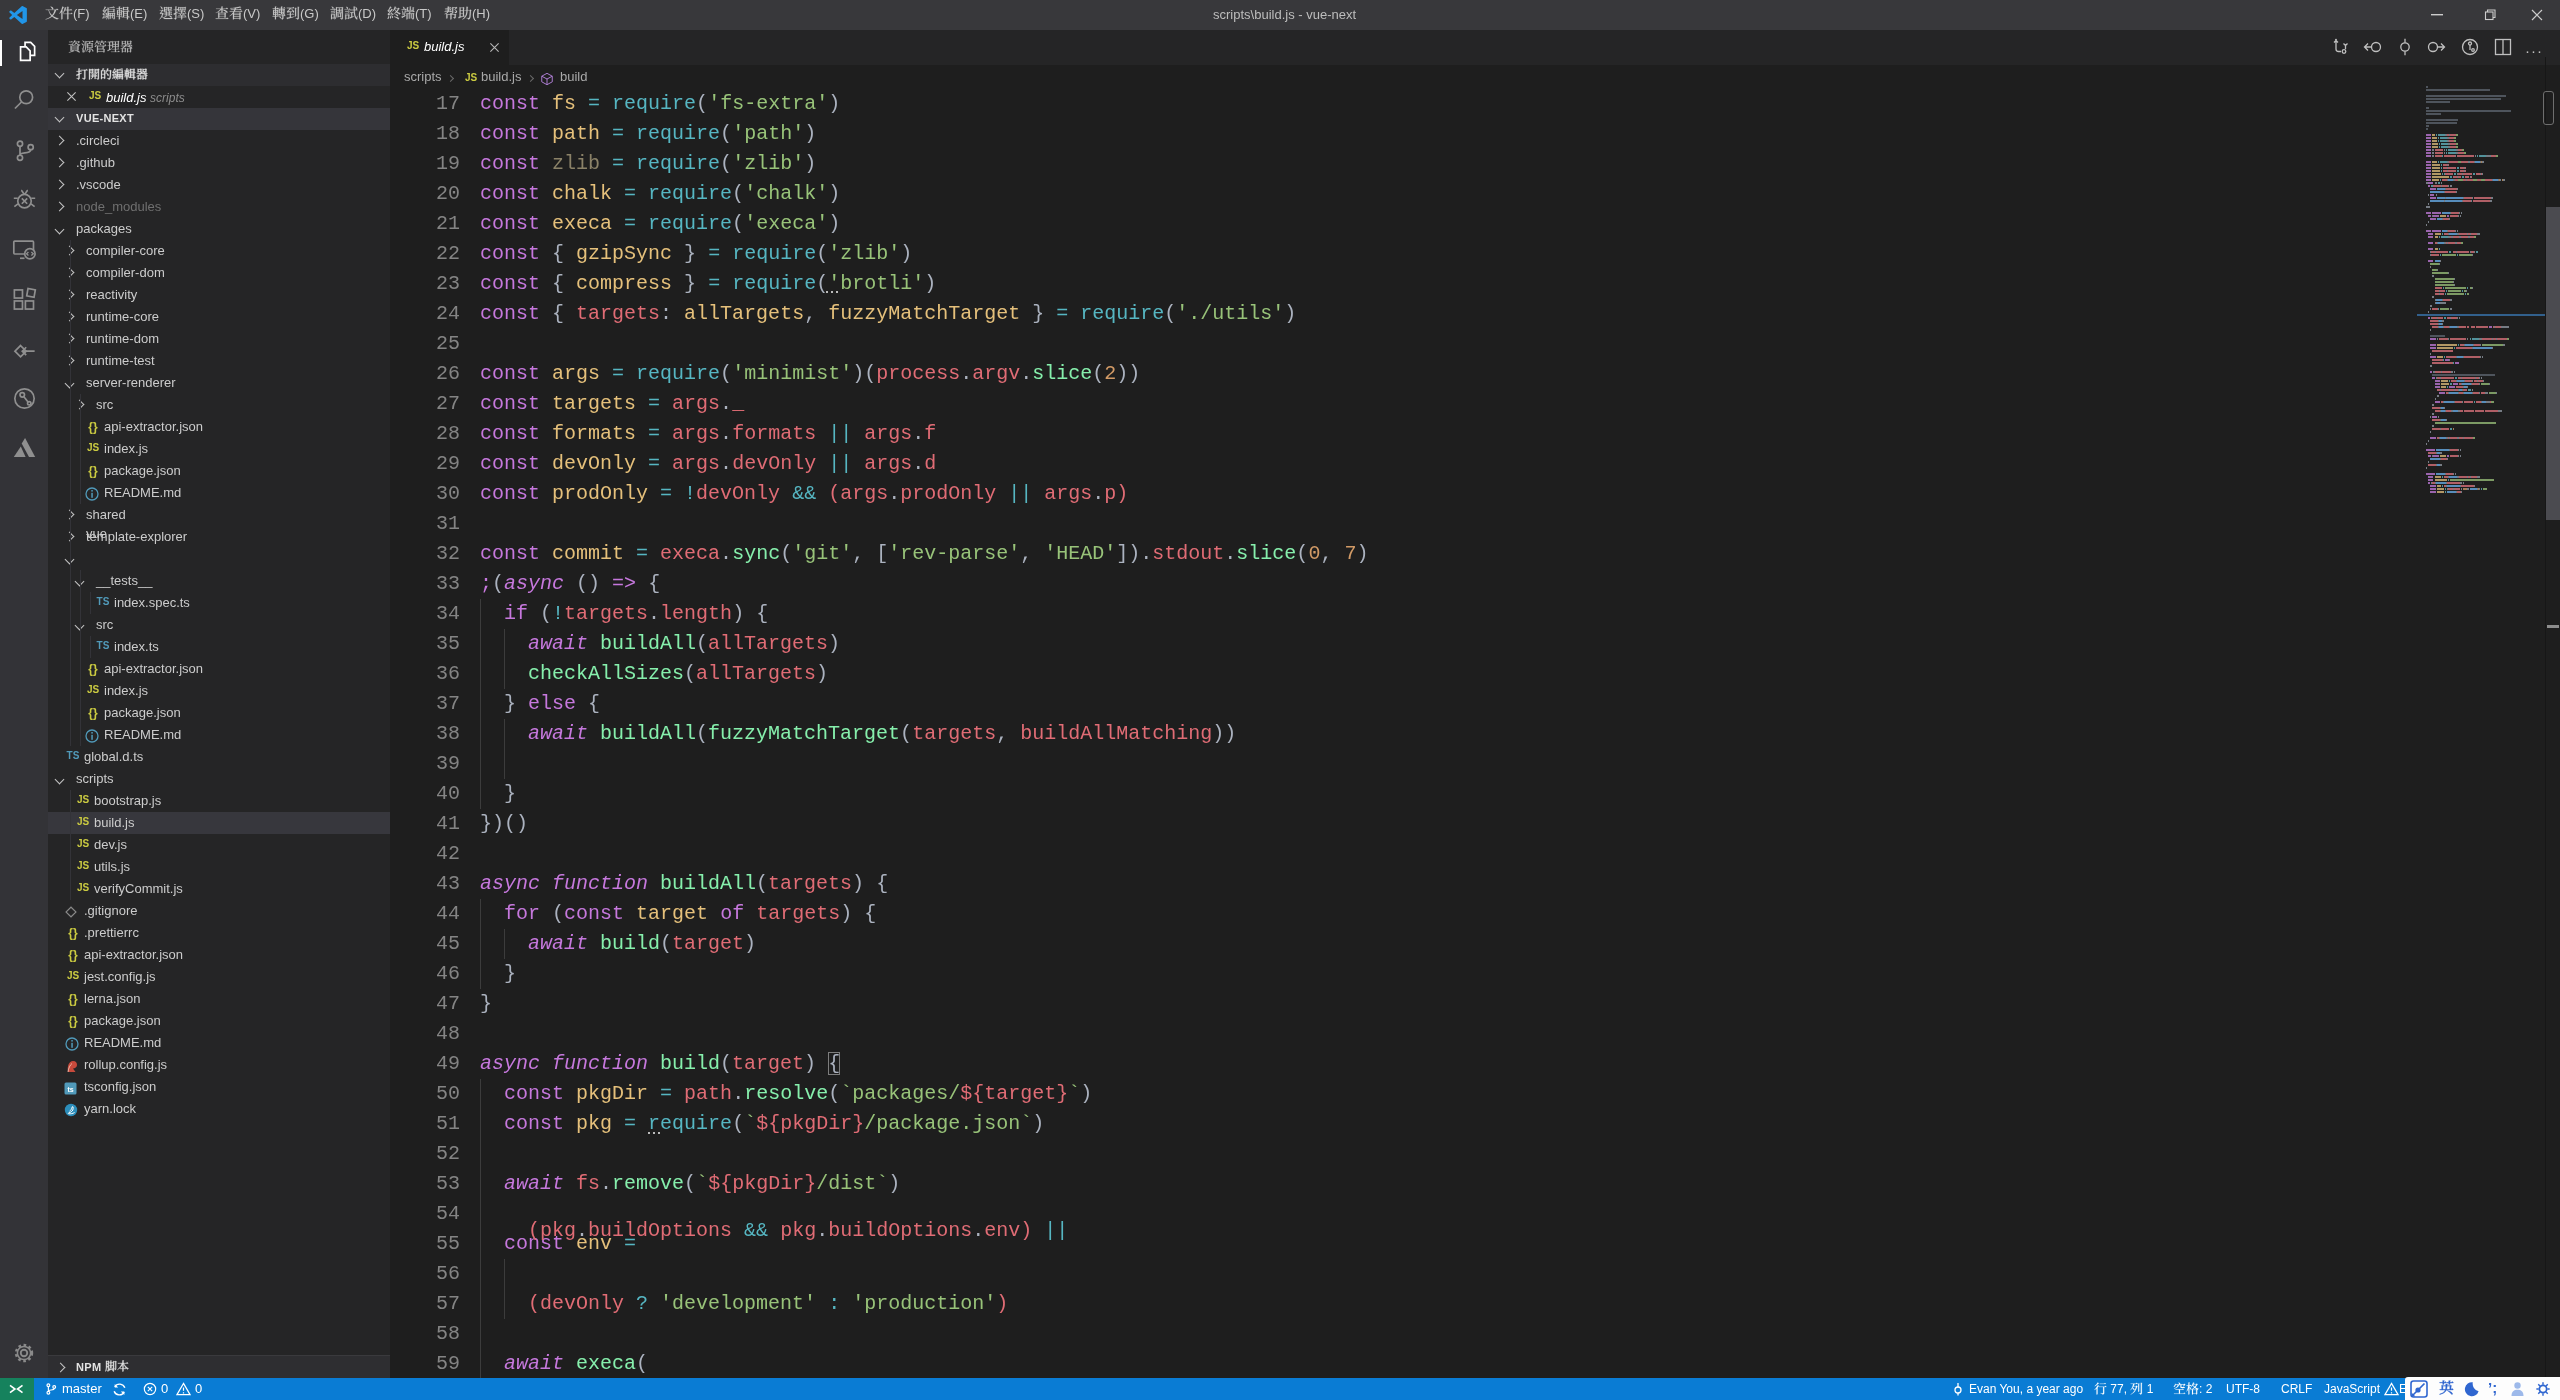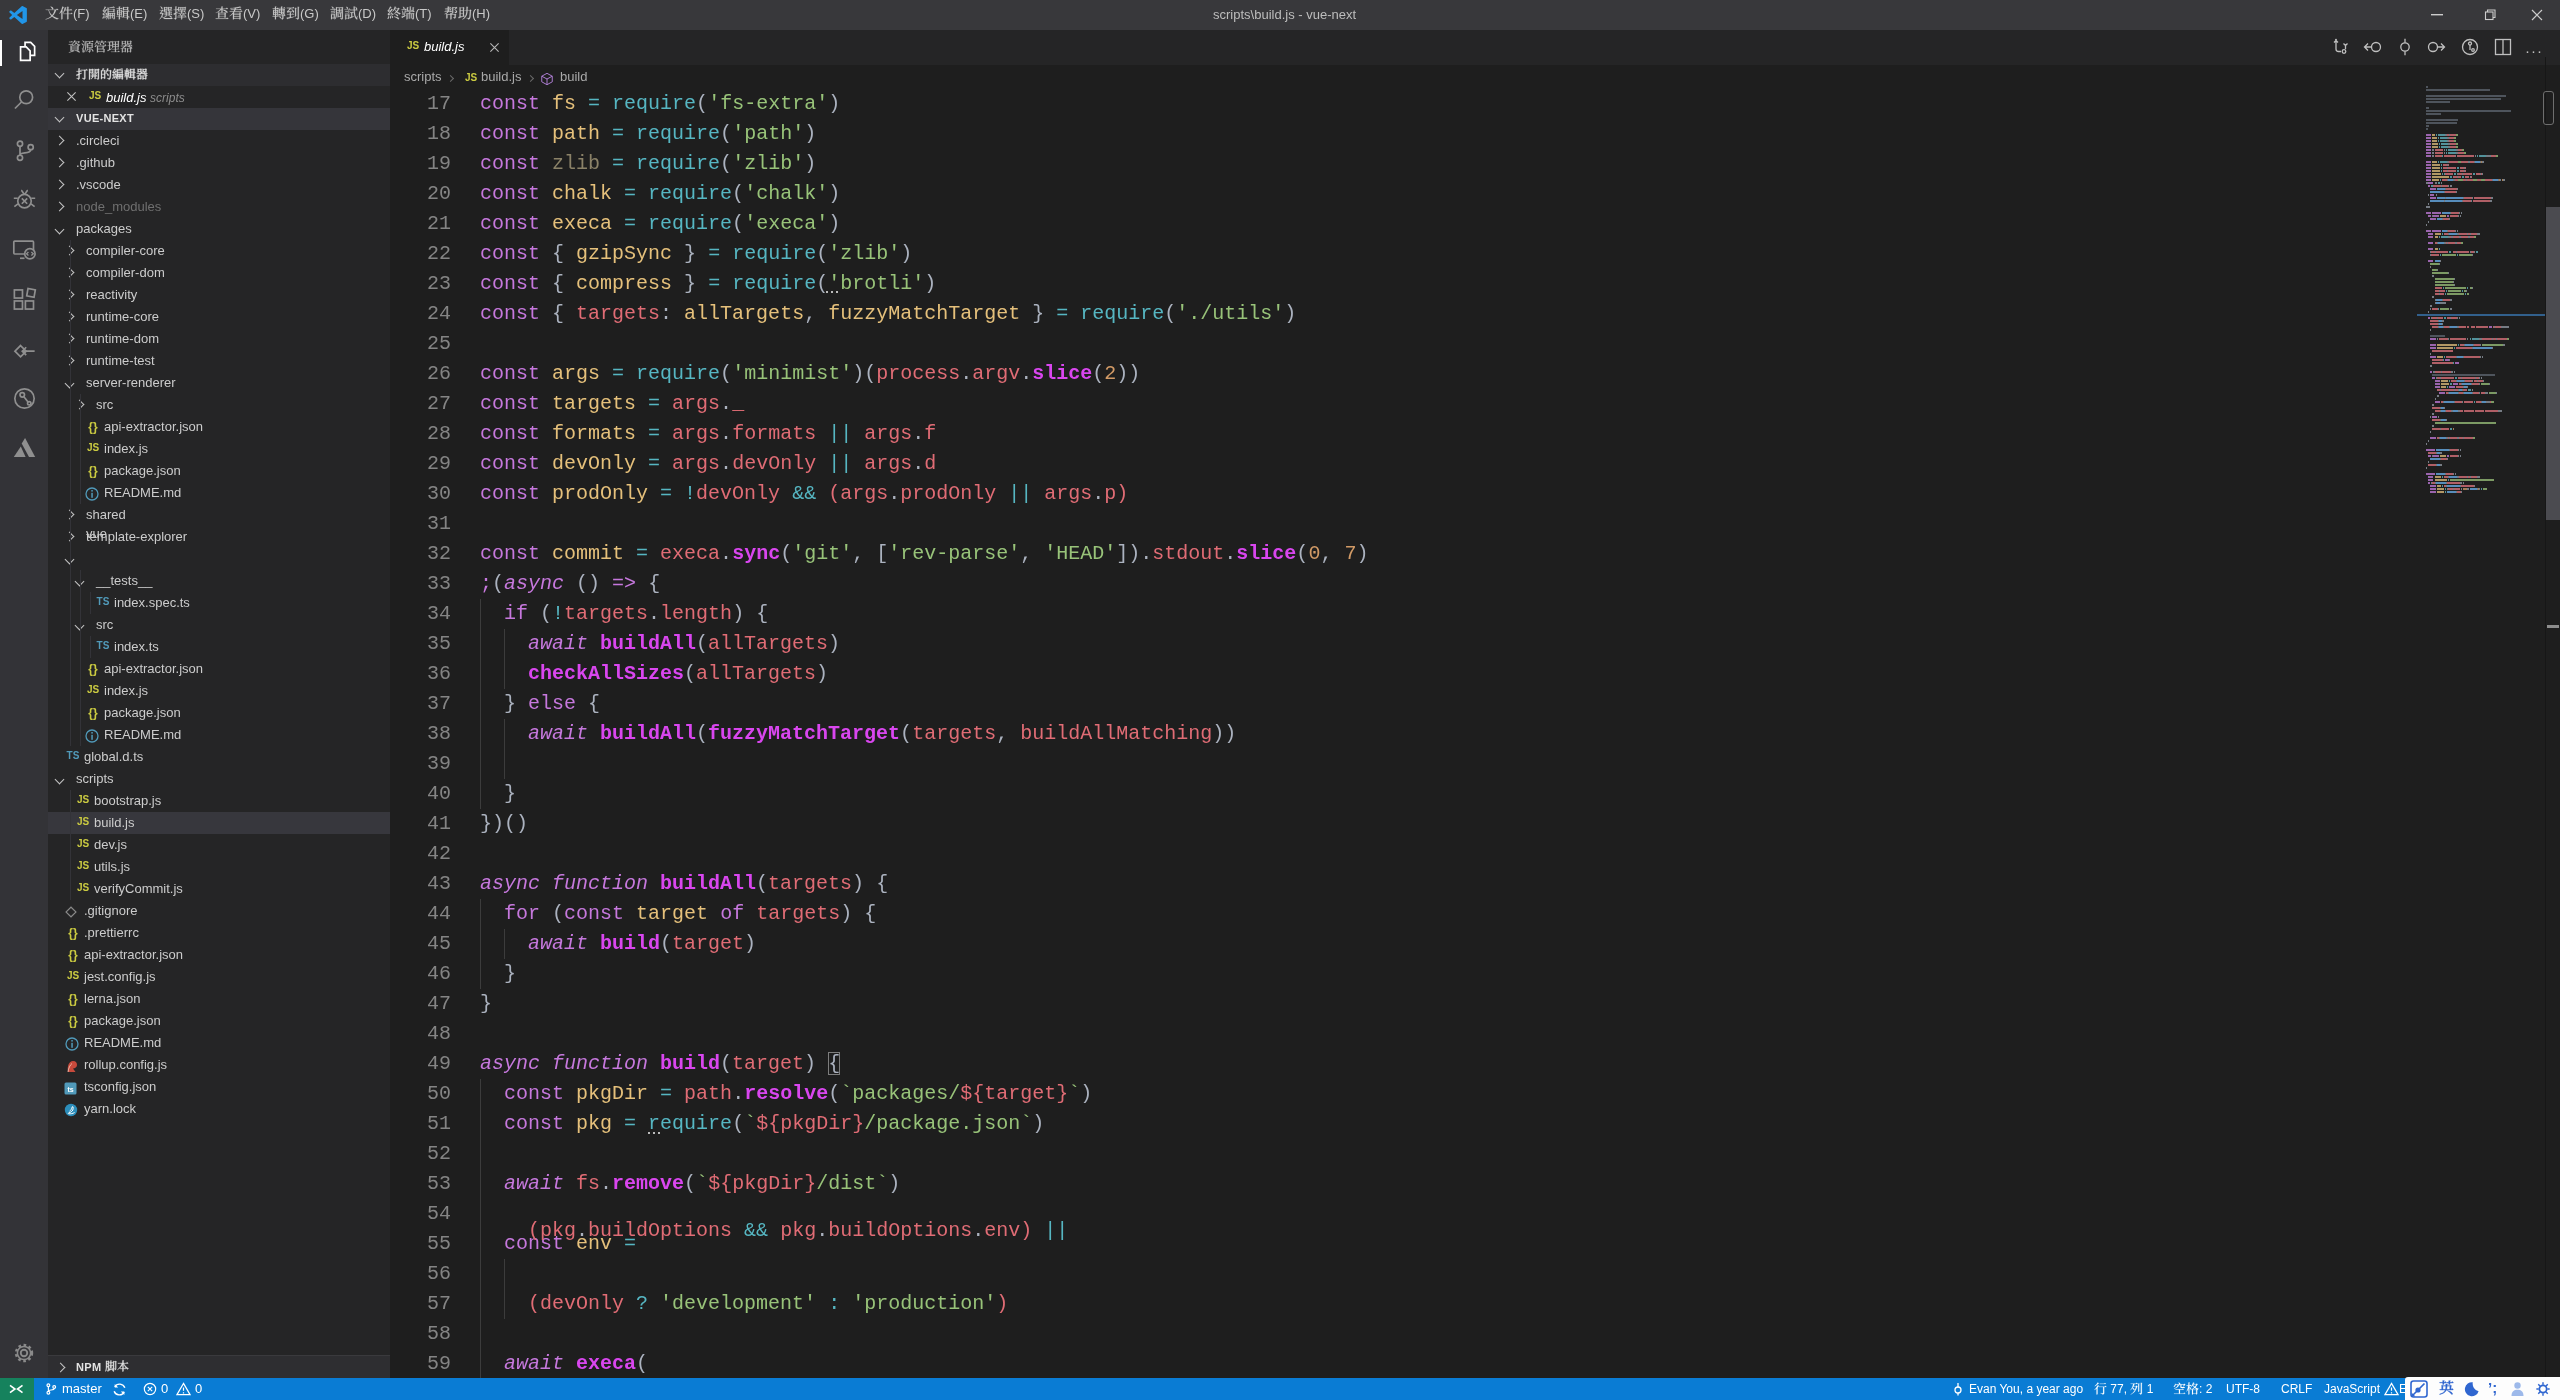--- a/index.html
+++ b/index.html
@@ -8,24 +8,24 @@
 #acti{position:absolute;left:0;top:30px;width:48px;height:1348px;background:#333337}
 #side{position:absolute;left:48px;top:30px;width:342px;height:1348px;background:#252526}
 #edit{position:absolute;left:390px;top:30px;width:2170px;height:1348px;background:#1e1e1e}
 #tabs{position:absolute;left:0;top:0;width:2170px;height:35px;background:#252526}
 #status{position:absolute;left:0;top:1378px;width:2560px;height:22px;background:#0a7cd4;color:#fff;font-size:13px}
 .mtxt{color:#c8c8c8;font-size:13px;position:absolute;top:6px;white-space:nowrap}
 .row{position:absolute;left:0;width:342px;height:22px;line-height:22px;font-size:13px;color:#cccccc;white-space:nowrap}
 .lbl{position:absolute;font-size:13px;color:#cccccc;white-space:nowrap}
 .hdr{font-weight:bold;font-size:11px;color:#e3e3e3;letter-spacing:.3px}
 .cod{position:absolute;left:90px;font:20px/30px "Liberation Mono",monospace;white-space:pre}
-.lnum{position:absolute;left:16px;width:66px;text-align:center;font:20px/30px "Liberation Mono",monospace;color:#848484}
+.lnum{position:absolute;left:4px;width:66px;text-align:right;font:20px/30px "Liberation Mono",monospace;color:#848484}
 .k{color:#c678dd}.ki{color:#c678dd;font-style:italic}.d{color:#e5c07b}.du{color:#8b8268}
 .o{color:#56b6c2}.p{color:#abb2bf}.s{color:#98c379}.v{color:#e06c75}
-.f{color:#d946ef;font-weight:bold}.c{color:#56b6c2}.n{color:#d19a66}
+.f{color:#86efac;font-weight:normal}.c{color:#56b6c2}.n{color:#d19a66}
 .bm{outline:1px solid #7d7d7d;outline-offset:-1px}
 .ig{position:absolute;width:1px;background:#3c3c3c}
 .tg{position:absolute;width:1px;background:#333338}
 .chv{display:inline-block;width:7px;height:7px;border-right:1.6px solid #c5c5c5;border-bottom:1.6px solid #c5c5c5}
 .chv.r{transform:rotate(-45deg)}
 .chv.d{transform:rotate(45deg)}
 .fi{display:inline-block;width:22px;font-size:10px;font-weight:bold;text-align:center;letter-spacing:0}
 .js{color:#cbcb41}.ts{color:#519aba}.br{color:#cbcb41;font-size:12px}
 .mini rect{shape-rendering:crispEdges}
 </style></head><body>

